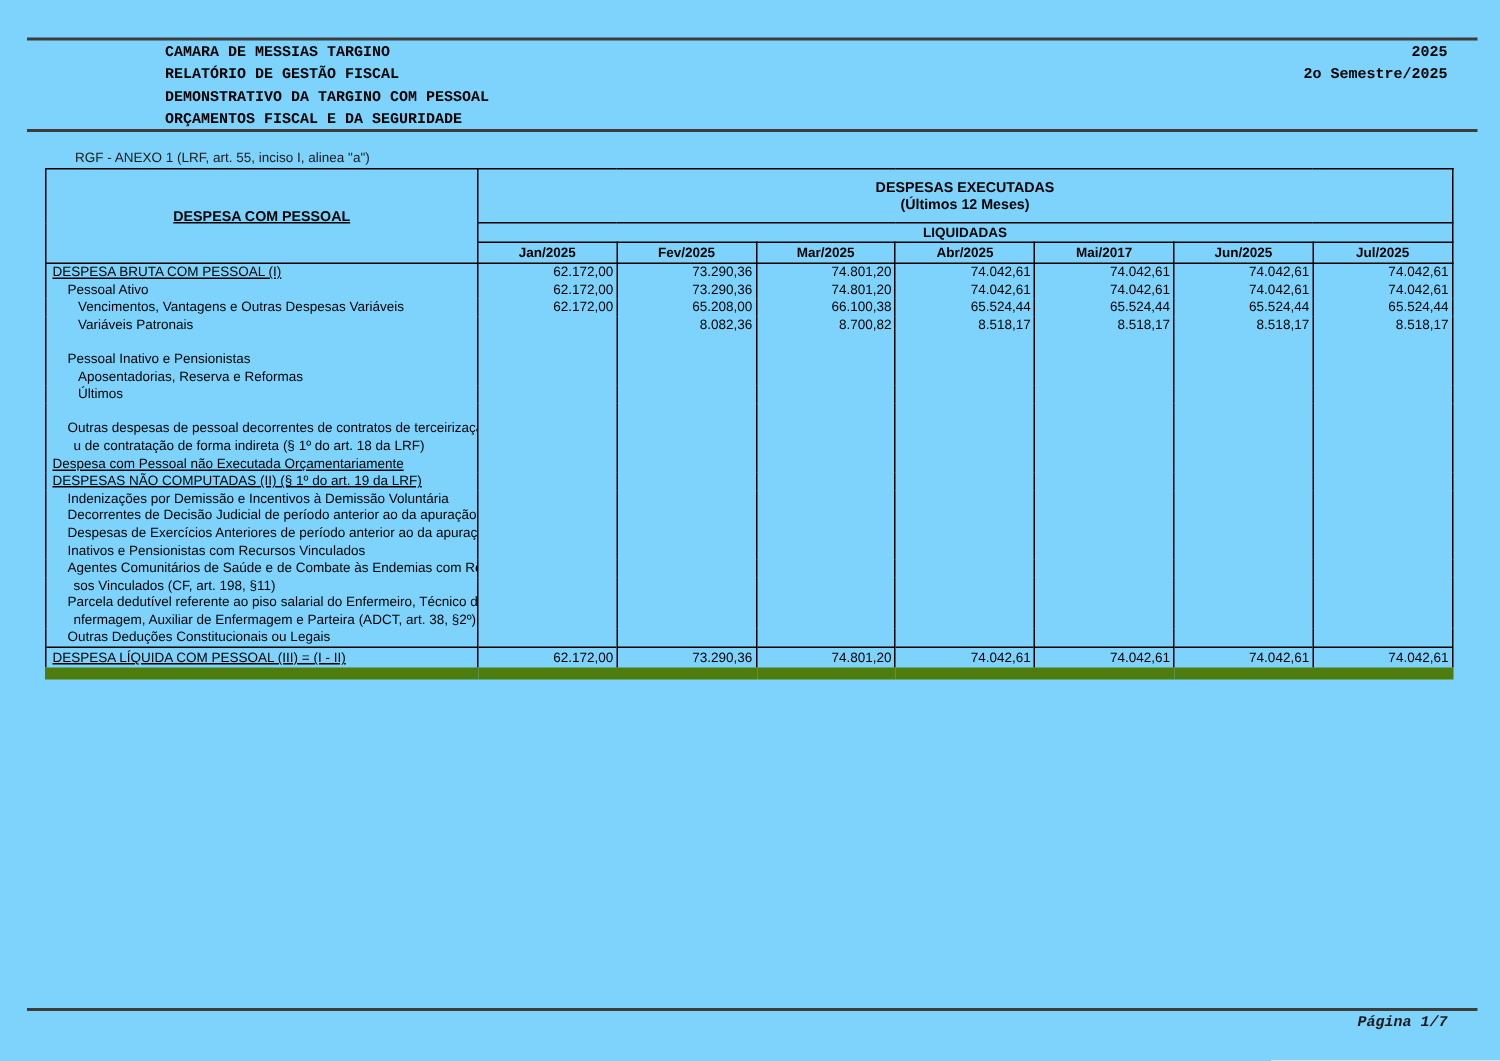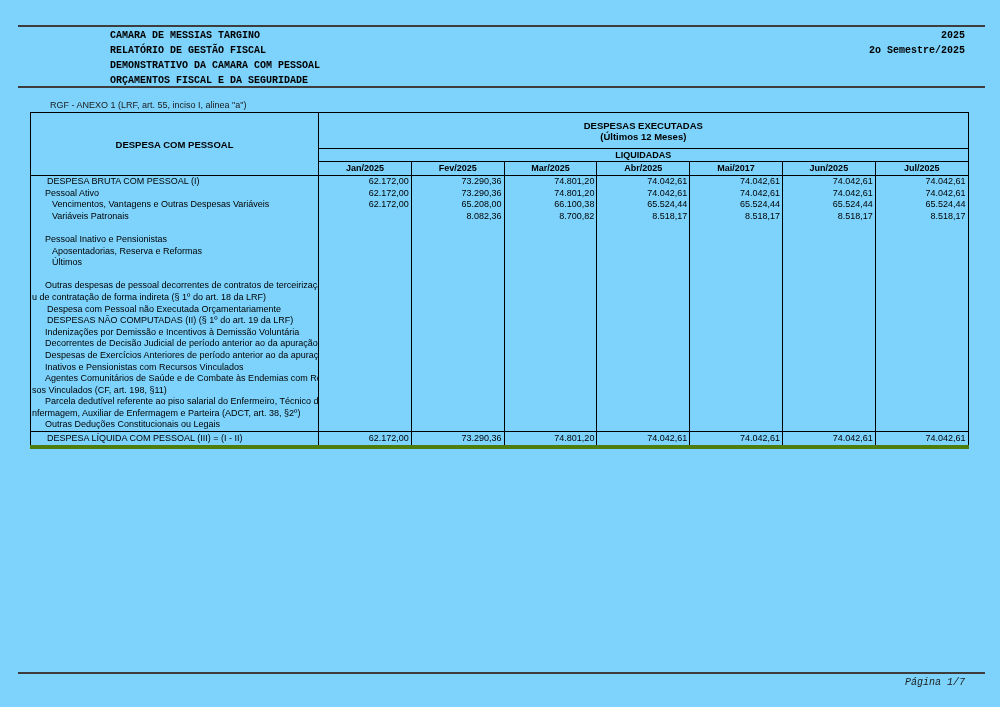--- a/index.html
+++ b/index.html
@@ -40,57 +40,58 @@
   table.rgf {
     position:absolute; left:30px; top:112px;
     width:938px;
     border-collapse:collapse; table-layout:fixed;
     font-size:9px;
   }
   table.rgf col.c-label { width:288px; }
   table.rgf col.c-month { width:92.8px; }
   table.rgf { border:1.5px solid #000; }
   th { font-weight:bold; border:1px solid #000; padding:0; }
-  th.desc { font-size:9.5px; vertical-align:middle; text-align:center; }
+  th.desc { font-size:9.5px; vertical-align:middle; text-align:center;text-decoration:underline; }
   th.executadas { height:36px; font-size:9.5px; line-height:11px; text-align:center; }
   th.executadas .sub { font-weight:bold; }
   th.liquidadas { height:12px; font-size:9px; line-height:12px; text-align:center; }
   th.month { height:13px; font-size:9px; line-height:13px; text-align:center; }
 
   td {
     height:11.6px; line-height:11.6px; font-size:9px;
     padding:0; white-space:nowrap; overflow:hidden;
     vertical-align:middle;
   }
   td.lbl  { border-left:1px solid #000; border-right:1px solid #000; text-align:left; }
   td.val  { border-right:1px solid #000; text-align:right; padding-right:2px; }
-  tr.total td { border-top:1.5px solid #000; border-bottom:4px solid #4d7c0f; height:12.5px; line-height:12.5px; }
-  .ind-0 { padding-left:16px; }
+  tr.total td { border-top:1.5px solid #000; border-bottom:8px solid #4d7c0f; height:12.5px; line-height:12.5px; }
+  .ind-0 { padding-left:4px;text-decoration:underline; }
   .ind-1 { padding-left:14px; }
   .ind-2 { padding-left:21px; }
-  .ind-c { padding-left:1px; }
+  .ind-c { padding-left:18px; }
 
   
   .footer-page {
     position:absolute; right:35px; top:678px;
     font-family:"Liberation Mono", monospace;
     font-style:italic; font-size:10px; line-height:10px;
     color:#1a1a1a;
+    font-weight:bold;
   }
 </style>
 </head>
 <body>
 
 <div class="page">
 
   <div class="rule rule-top"></div>
 
   <div class="hdr-line hdr-left hl0">CAMARA DE MESSIAS TARGINO</div>
   <div class="hdr-line hdr-left hl1">RELATÓRIO DE GESTÃO FISCAL</div>
-  <div class="hdr-line hdr-left hl2">DEMONSTRATIVO DA CAMARA COM PESSOAL</div>
+  <div class="hdr-line hdr-left hl2">DEMONSTRATIVO DA TARGINO COM PESSOAL</div>
   <div class="hdr-line hdr-left hl3">ORÇAMENTOS FISCAL E DA SEGURIDADE</div>
 
   <div class="hdr-line hdr-right hl0">2025</div>
   <div class="hdr-line hdr-right hl1">2o Semestre/2025</div>
 
   <div class="rule rule-header-bottom"></div>
 
   <div class="anexo">RGF - ANEXO 1 (LRF, art. 55, inciso I, alinea "a")</div>
 
   <table class="rgf">

